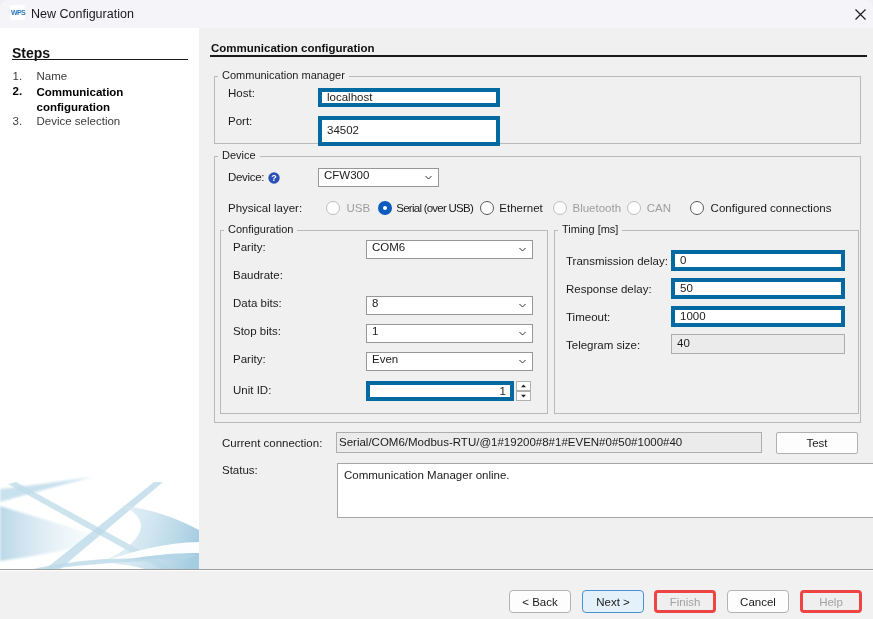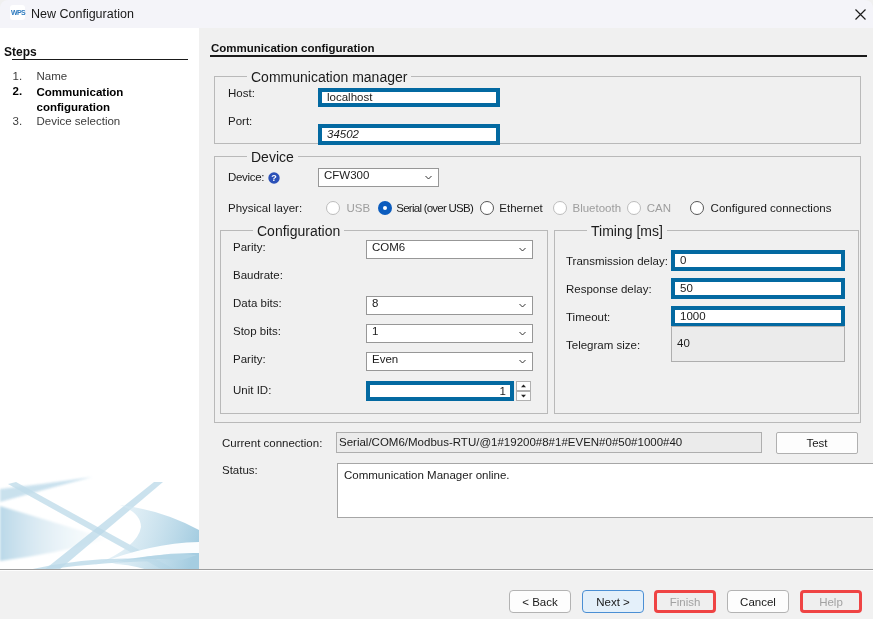--- a/index.html
+++ b/index.html
@@ -5,30 +5,30 @@
 html,body{margin:0;padding:0;}
 body{width:873px;height:619px;font-family:"Liberation Sans",sans-serif;background:#f0f0f0;overflow:hidden;position:relative;font-size:11.5px;}
 .abs{position:absolute;}
 
 #titlebar{left:0;top:0;width:873px;height:28px;background:#f4f4f9;border-radius:8px 8px 0 0;}
 #appicon{left:10px;top:5px;width:15px;height:15px;background:#fff;border-radius:3px;}
 #appicon span{position:absolute;left:1px;top:4px;font-size:7px;font-weight:bold;color:#2e7bbf;letter-spacing:-0.7px;}
 #title{left:31px;top:6.5px;font-size:12.5px;color:#191919;}
 
 #sidebar{left:0;top:28px;width:199px;height:542px;background:#ffffff;overflow:hidden;}
-#steps-h{left:4px;top:16.5px;font-size:12px;font-weight:bold;color:#101010;}
+#steps-h{left:12px;top:16.5px;font-size:14px;font-weight:bold;color:#101010;}
 #steps-line{left:12px;top:30.5px;width:176px;height:1.7px;background:#1a1a1a;}
 .stepnum{left:12.5px;font-size:11.5px;color:#3c3c3c;}
 .steptxt{left:36.5px;font-size:11.5px;color:#3c3c3c;}
 
 #main{left:199px;top:28px;width:674px;height:542px;background:#f0f0f0;}
 #mhead{left:12px;top:13.7px;font-size:11.5px;font-weight:bold;color:#101010;}
 #mhead-line{left:11px;top:27.2px;width:657px;height:1.8px;background:#1a1a1a;}
 .groupbox{border:1px solid #b9b9b9;}
-.grouplabel{font-size:14px;color:#1b1b1b;background:#f0f0f0;padding:0 4px;margin-left:29px;}
+.grouplabel{font-size:11px;color:#1b1b1b;background:#f0f0f0;padding:0 4px;}
 .lbl{font-size:11.5px;color:#1b1b1b;}
 .glbl{font-size:11.5px;color:#9d9d9d;}
 .tinput{background:#fff;border:4px solid #0369a1;font-size:11.5px;color:#1b1b1b;padding:0 0 2px 5px;display:flex;align-items:center;box-sizing:border-box;}
 .dinput{background:#ebebeb;border:1px solid #aeaeae;font-size:11.5px;color:#1b1b1b;padding:0 0 2px 5px;display:flex;align-items:center;box-sizing:border-box;}
 .combo{background:#fff;border:1px solid #979797;font-size:11.5px;color:#1b1b1b;padding:0 0 6px 5px;display:flex;align-items:center;box-sizing:border-box;}
 .chev{position:absolute;right:5px;top:50%;margin-top:-4.5px;width:9px;height:9px;}
 .radio{width:14px;height:14px;border-radius:50%;background:#fff;border:1.5px solid #575757;box-sizing:border-box;}
 .radio.dis{border-color:#bdbdbd;}
 .radio.sel{background:#0b5cbe;border:none;position:relative;}
 .radio.sel:after{content:"";position:absolute;left:4.7px;top:4.7px;width:4.6px;height:4.6px;border-radius:50%;background:#fff;}
@@ -86,21 +86,21 @@
 
 <div class="abs" id="main">
   <div class="abs" id="mhead">Communication configuration</div>
   <div class="abs" id="mhead-line"></div>
 
   <div class="abs groupbox" style="left:15px;top:48px;width:645px;height:66px;"></div>
   <div class="abs grouplabel" style="left:19px;top:41px;">Communication manager</div>
   <div class="abs lbl" style="left:29px;top:59px;">Host:</div>
   <div class="abs tinput" style="left:119px;top:60px;width:182px;height:19px;">localhost</div>
   <div class="abs lbl" style="left:29px;top:87.3px;">Port:</div>
-  <div class="abs tinput" style="left:119px;top:96px;width:182px;height:21px;font-style:italic;">34502</div>
+  <div class="abs tinput" style="left:119px;top:88px;width:182px;height:30px;">34502</div>
 
   <div class="abs groupbox" style="left:15px;top:128px;width:645px;height:265px;"></div>
   <div class="abs grouplabel" style="left:19px;top:121px;">Device</div>
   <div class="abs lbl" style="left:29px;top:142.5px;letter-spacing:-0.3px;">Device:</div>
   <svg class="abs" style="left:69px;top:143.5px;" width="12" height="12" viewBox="0 0 12 12">
     <circle cx="6" cy="6" r="5.7" fill="#2b51b8"></circle>
     <text x="6" y="9" font-size="9" font-weight="bold" fill="#fff" text-anchor="middle" font-family="Liberation Sans">?</text>
   </svg>
   <div class="abs combo" style="left:119px;top:140px;width:121px;height:19px;">CFW300<svg class="chev" viewBox="0 0 9 9">
         <path d="M1.5 3 L4.5 6 L7.5 3" stroke="#333" stroke-width="1" fill="none"></path>
@@ -150,21 +150,21 @@
 
   <div class="abs groupbox" style="left:355px;top:202px;width:303px;height:182px;"></div>
   <div class="abs grouplabel" style="left:359px;top:195px;">Timing [ms]</div>
   <div class="abs lbl" style="left:367px;top:227px;">Transmission delay:</div>
   <div class="abs tinput" style="left:472px;top:222px;width:174px;height:21px;">0</div>
   <div class="abs lbl" style="left:367px;top:255px;">Response delay:</div>
   <div class="abs tinput" style="left:472px;top:250px;width:174px;height:21px;">50</div>
   <div class="abs lbl" style="left:367px;top:283px;">Timeout:</div>
   <div class="abs tinput" style="left:472px;top:278px;width:174px;height:21px;">1000</div>
   <div class="abs lbl" style="left:367px;top:311px;">Telegram size:</div>
-  <div class="abs dinput" style="left:472px;top:298px;width:174px;height:36px;">40</div>
+  <div class="abs dinput" style="left:472px;top:306px;width:174px;height:20px;">40</div>
 
   <div class="abs lbl" style="left:23px;top:409px;">Current connection:</div>
   <div class="abs dinput" style="left:137px;top:404px;width:426px;height:21px;padding-left:2px;">Serial/COM6/Modbus-RTU/@1#19200#8#1#EVEN#0#50#1000#40</div>
   <div class="abs" style="left:577px;top:404px;width:82px;height:22px;background:#fdfdfd;border:1px solid #b0b0b0;border-radius:2px;box-sizing:border-box;font-size:11.5px;color:#191919;display:flex;align-items:center;justify-content:center;">Test</div>
   <div class="abs lbl" style="left:23px;top:435.6px;">Status:</div>
   <div class="abs" style="left:138px;top:435px;width:604px;height:55px;background:#fff;border:1px solid #a6a6a6;box-sizing:border-box;font-size:11.5px;color:#1b1b1b;padding:5px 0 0 6px;">Communication Manager online.</div>
 </div>
 
 <div class="abs" id="botbar"></div>
 <div class="abs btn normal" style="left:509px;">&lt; Back</div>

